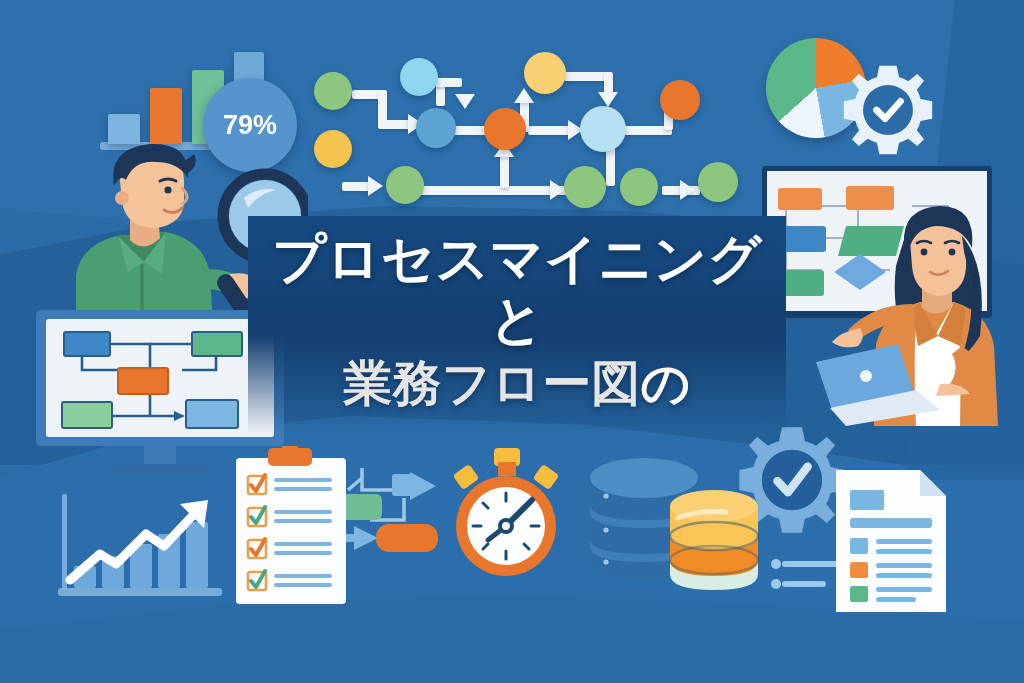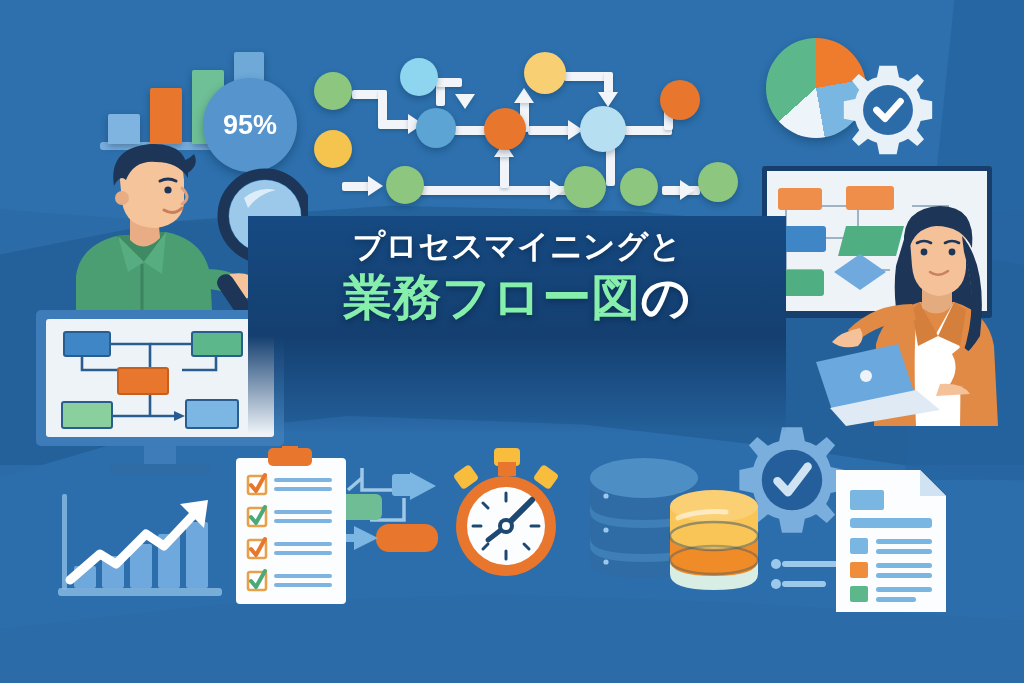--- a/index.html
+++ b/index.html
@@ -53,23 +53,23 @@
   }
   .headline{
     position:absolute; left:252px; top:228px;
     width:530px; z-index:45;
     text-align:center;
     font-weight:700;
     line-height:1.16;
     letter-spacing:.01em;
     text-shadow:0 2px 6px rgba(6,28,52,.55);
   }
-  .headline .l1{ display:block; color:#ffffff; font-size:32px; }
+  .headline .l1{ display:block; color:#ffffff; font-size:53px; }
   .headline .l2{ display:block; font-size:49px; margin-top:4px; }
-  .headline .l2 .hl{ color:#86efac; }
+  .headline .l2 .hl{ color:#e5e5e5; }
   .headline .l2 .tail{ color:#ffffff; }
   .headline .l3{ display:block; color:#ffffff; font-size:37px; margin-top:6px; }
 
   
   .abs{ position:absolute; }
   .circ{ border-radius:50%; }
   .shadow-s{ box-shadow:0 3px 7px rgba(9,35,62,.34); }
 
   
   #barchart{ left:100px; top:48px; width:170px; height:110px; z-index:12; }
@@ -158,21 +158,21 @@
   <div class="abs" id="barchart">
     <div class="axis"></div>
     <div class="axis-v"></div>
     <div class="bar shadow-s" style="left:8px;  width:32px; height:30px; background:#7fb4e0;"></div>
     <div class="bar shadow-s" style="left:50px; width:32px; height:56px; background:#e8762c;"></div>
     <div class="bar shadow-s" style="left:92px; width:32px; height:74px; background:#6fc096;"></div>
     <div class="bar shadow-s" style="left:134px;width:30px; height:92px; background:#6ea9d8;"></div>
   </div>
 
   <div class="abs circ" id="badge95">
-    <span>95%</span>
+    <span>79%</span>
   </div>
 
   <div class="abs" id="flownet">
 
     <div class="link" style="left:40px; top:40px; width:34px; height:9px;"></div>
     <div class="link" style="left:66px; top:40px; width:9px;  height:34px;"></div>
     <div class="link" style="left:66px; top:70px; width:32px; height:9px;"></div>
     <div class="ahead ar-right" style="left:96px; top:64px;"></div>
 
     <div class="link" style="left:124px;top:30px; width:9px;  height:26px;"></div>

